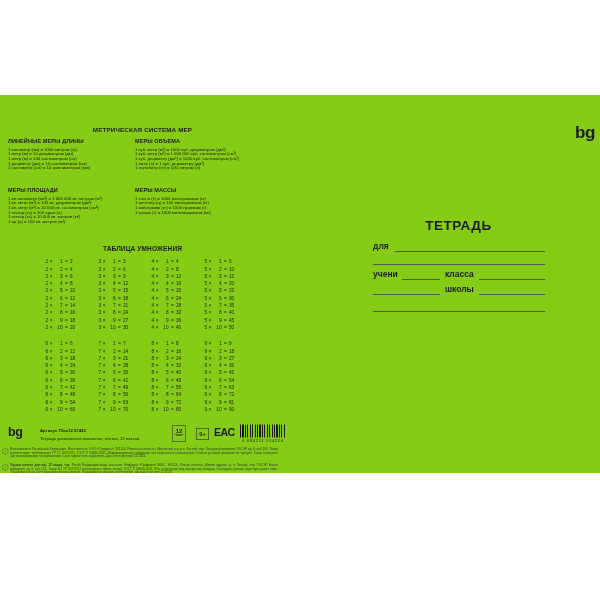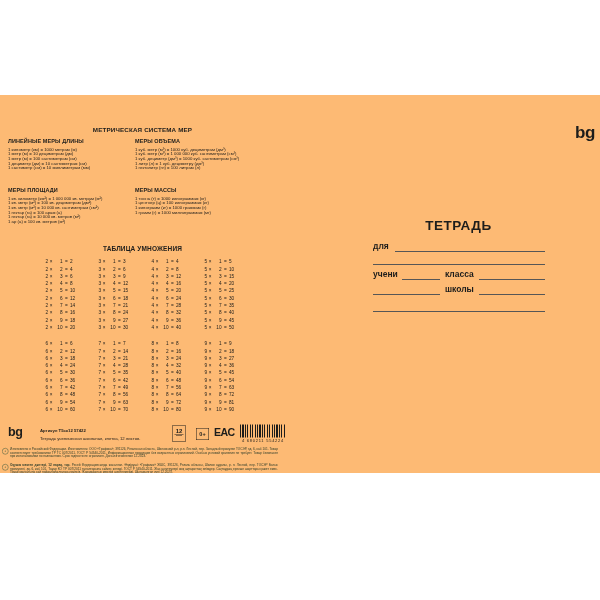--- a/index.html
+++ b/index.html
@@ -1,20 +1,20 @@
 <!DOCTYPE html>
 <html><head>
 <meta charset="utf-8">
 <style>
   html,body{margin:0;padding:0;}
   body{
     width:600px;height:600px;background:#ffffff;position:relative;overflow:hidden;
     font-family:"Liberation Sans", sans-serif;color:#1d1d1b;
   }
-  .sheet{position:absolute;left:0;top:95px;width:600px;height:378px;background:#fdba74;overflow:hidden;}
+  .sheet{position:absolute;left:0;top:95px;width:600px;height:378px;background:#84cc16;overflow:hidden;}
   .wrap2x{position:absolute;left:0;top:0;width:1200px;height:756px;transform:scale(0.5);transform-origin:0 0;}
 
   
   .metric-title{position:absolute;left:0;top:62px;width:570px;text-align:center;font-weight:bold;font-size:12.5px;letter-spacing:.3px;}
   .msec{position:absolute;}
   .msec h3{margin:0 0 6px 0;font-size:11px;font-weight:bold;letter-spacing:.2px;}
   .msec .mline{font-size:8.6px;line-height:9.3px;white-space:nowrap;}
   #sec-len{left:16px;top:86px;width:250px;}
   #sec-vol{left:270px;top:86px;width:320px;}
   #sec-area{left:16px;top:184px;width:250px;}

